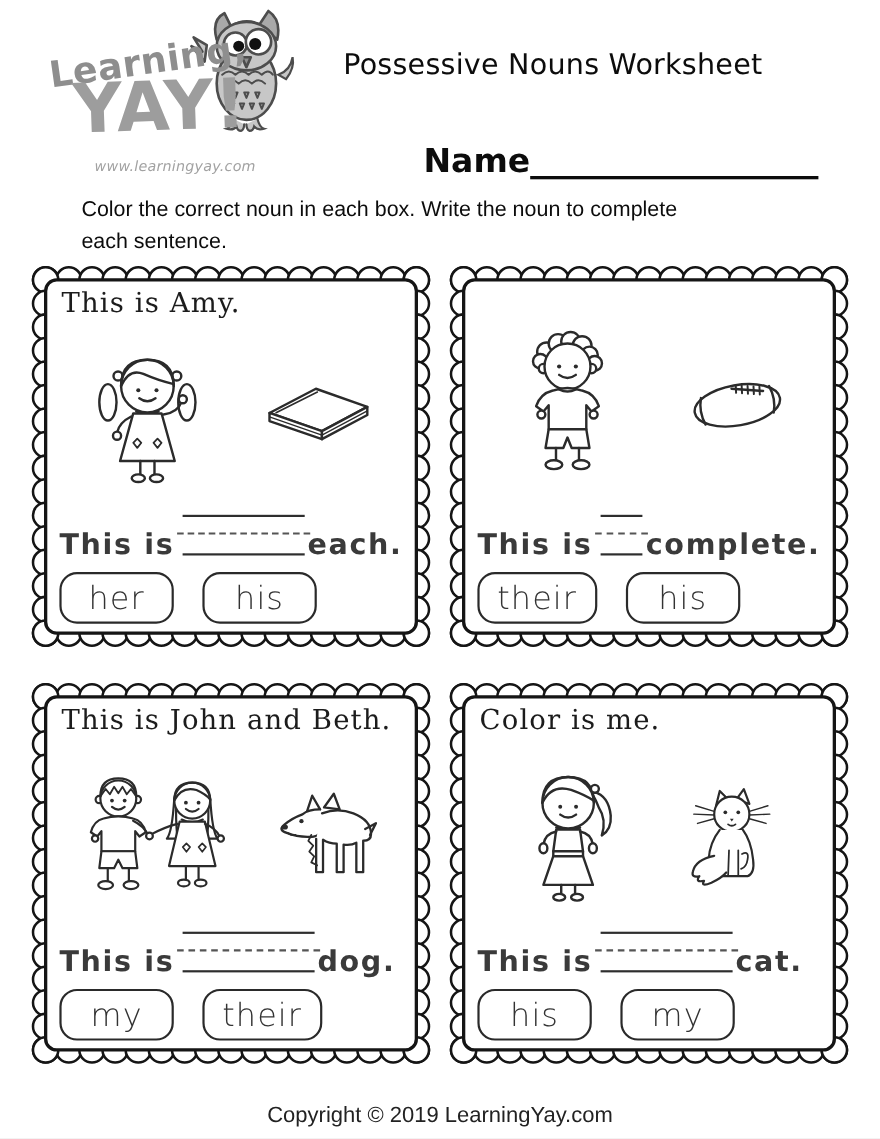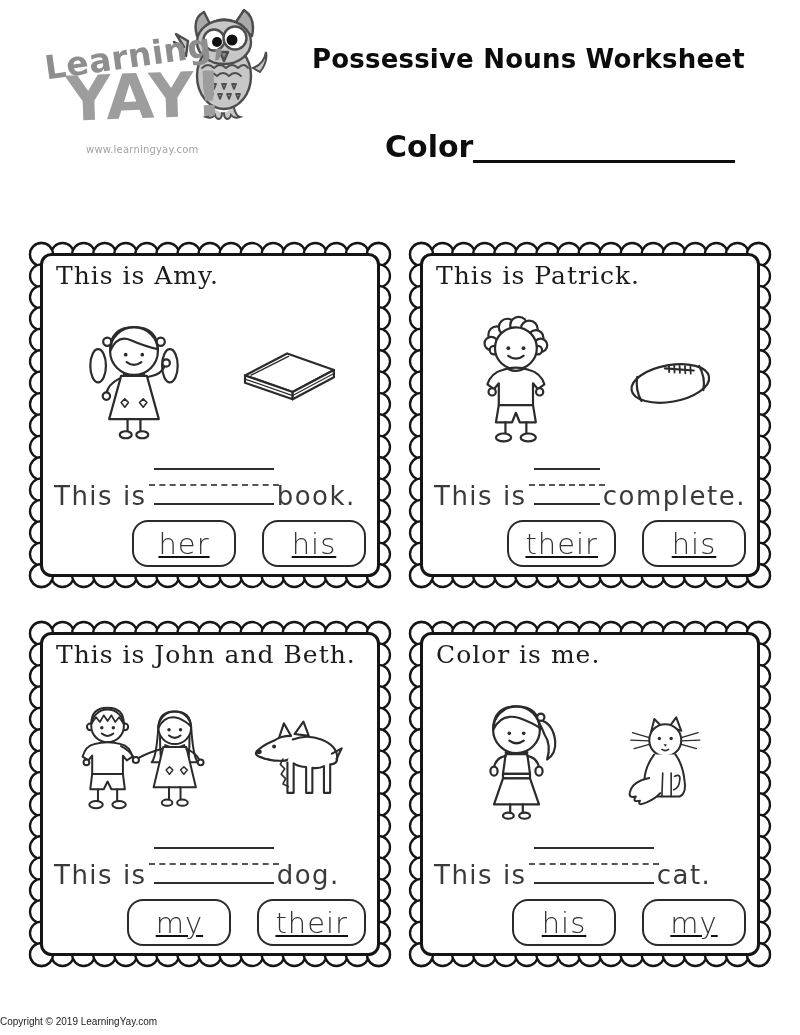--- a/index.html
+++ b/index.html
@@ -5,55 +5,55 @@
   html,body{margin:0;padding:0;background:#e9e9e9;}
   .page{position:relative;width:800px;height:1035px;margin:0 auto;background:#fff;overflow:hidden;
         font-family:"DejaVu Sans",sans-serif;color:#111;}
 
   
   .logo{position:absolute;left:44px;top:8px;width:240px;height:162px;}
   .logo-learning{position:absolute;left:0;top:28px;font-size:33px;font-weight:700;color:#8e8e8e;
                  transform:rotate(-8deg);letter-spacing:.5px;white-space:nowrap;}
   .logo-yay{position:absolute;left:22px;top:58px;font-size:62px;line-height:1;font-weight:800;
             color:#9d9d9d;transform:rotate(-2deg);letter-spacing:1px;}
-  .logo-site{position:absolute;left:42px;top:136px;font-size:10px;color:#a2a2a2;letter-spacing:.2px;}
+  .logo-site{position:absolute;left:42px;top:136px;font-size:13px;color:#a2a2a2;letter-spacing:.2px;font-style:italic;}
   .owl{position:absolute;left:128px;top:-2px;}
 
-  .title{position:absolute;left:312px;top:44px;margin:0;font-size:26px;font-weight:700;color:#0c0c0c;letter-spacing:.2px;}
+  .title{position:absolute;left:312px;top:44px;margin:0;font-size:26px;font-weight:400;color:#0c0c0c;letter-spacing:.2px;}
   .name-row{position:absolute;left:385px;top:128px;display:flex;align-items:flex-end;}
   .name-label{font-size:30px;font-weight:600;color:#0c0c0c;line-height:1.1;}
   .name-line{display:inline-block;width:262px;height:32px;border-bottom:3px solid #0c0c0c;}
 
   .instructions{position:absolute;left:74px;top:176px;margin:0;font-family:"Liberation Sans",sans-serif;
                 font-size:19.5px;line-height:1.5;color:#0c0c0c;}
 
   
   .grid{position:absolute;left:28px;top:241px;display:grid;grid-template-columns:364px 364px;gap:31px 16px;}
   .box{position:relative;width:364px;height:348px;}
   .box svg.scallop{position:absolute;inset:0;}
   .box-content{position:absolute;left:26px;top:20px;right:26px;bottom:20px;display:flex;flex-direction:column;}
   .box-heading{margin:0 0 2px 2px;font-family:"DejaVu Serif","Liberation Serif",serif;font-weight:400;
                font-size:25px;color:#1c1c1c;letter-spacing:1px;white-space:nowrap;}
   .figures{flex:1;display:flex;align-items:center;justify-content:space-between;padding:0 14px;}
   .fig{flex:0 0 auto;}
   .fig *{vector-effect:non-scaling-stroke;}
 
-  .sentence{display:flex;align-items:flex-end;margin:0 0 10px 0;font-size:26px;font-weight:400;
+  .sentence{display:flex;align-items:flex-end;margin:0 0 10px 0;font-size:26px;font-weight:700;
             color:#3a3a3a;letter-spacing:1.5px;line-height:1.05;white-space:nowrap;}
   .write-guide{position:relative;display:inline-block;width:120px;height:33px;margin:0 3px 5px 7px;
                border-top:2px solid #2e2e2e;border-bottom:2px solid #2e2e2e;}
   .write-guide .dash{position:absolute;left:-5px;right:-5px;top:14px;border-top:2px dashed #555;}
 
-  .options{display:flex;justify-content:flex-end;gap:26px;margin-bottom:2px;text-decoration:underline;}
+  .options{display:flex;justify-content:flex-start;gap:26px;margin-bottom:2px;}
   .option{min-width:104px;height:47px;box-sizing:border-box;padding:0 16px;background:#fff;
           border:2px solid #2a2a2a;border-radius:16px;display:flex;align-items:center;justify-content:center;
           font-size:29px;font-weight:300;color:#333;letter-spacing:1px;}
 
-  .footer{position:absolute;left:0;right:0;bottom:6px;
-          font-family:"Liberation Sans",sans-serif;font-size:10px;line-height:1.5;color:#222;}
+  .footer{position:absolute;left:0;right:0;bottom:6px;text-align:center;
+          font-family:"Liberation Sans",sans-serif;font-size:20px;line-height:1.5;color:#222;}
 
   
   .box-amy .figures{padding:0 26px 0 34px;}
   .box-patrick .figures{padding:0 28px 0 42px;}
   .box-johnbeth .figures{padding:0 18px 0 16px;}
   .box-me .figures{padding:0 42px 0 42px;}
 </style>
 </head>
 <body>
 
@@ -90,24 +90,28 @@
       </g>
     </svg>
     <div class="logo-learning">Learning,</div>
     <div class="logo-yay">YAY!</div>
     <div class="logo-site">www.learningyay.com</div>
   </div>
 
   <h1 class="title">Possessive Nouns Worksheet</h1>
 
   <div class="name-row">
-    <span class="name-label">Color</span>
+    <span class="name-label">Name</span>
     <span class="name-line"></span>
   </div>
 
+  <p class="instructions">
+    <span>Color the correct noun in each box. Write the noun to complete</span><br>
+    <span>each sentence.</span>
+  </p>
 
   <main class="grid">
 
     <section class="box box-amy">
       <svg class="scallop" viewBox="0 0 364 348" width="364" height="348">
           <circle cx="13.5" cy="13.5" r="11.5" fill="#fff" stroke="#151515" stroke-width="2.3"></circle>
           <circle cx="34.5625" cy="13.5" r="11.5" fill="#fff" stroke="#151515" stroke-width="2.3"></circle>
           <circle cx="55.625" cy="13.5" r="11.5" fill="#fff" stroke="#151515" stroke-width="2.3"></circle>
           <circle cx="76.6875" cy="13.5" r="11.5" fill="#fff" stroke="#151515" stroke-width="2.3"></circle>
           <circle cx="97.75" cy="13.5" r="11.5" fill="#fff" stroke="#151515" stroke-width="2.3"></circle>
@@ -210,21 +214,21 @@
               <path d="M13,31 L55,10" fill="none" stroke-width="1.4"></path>
               <path d="M7,35 L59,53 M104,29 L59,53" fill="none" stroke-width="1.2"></path>
             </g>
           </svg>
         </div>
         <div class="sentence">
           <span class="s-prefix">This is</span>
           <span class="write-guide">
               <span class="dash"></span>
             </span>
-          <span class="s-suffix">book.</span>
+          <span class="s-suffix">each.</span>
         </div>
         <div class="options">
           <div class="option">her</div>
           <div class="option">his</div>
         </div>
       </div>
     </section>
 
     <section class="box box-patrick">
       <svg class="scallop" viewBox="0 0 364 348" width="364" height="348">
@@ -290,21 +294,20 @@
           <circle cx="350.5" cy="206.1" r="11.5" fill="#fff" stroke="#151515" stroke-width="2.3"></circle>
           <circle cx="350.5" cy="227.5" r="11.5" fill="#fff" stroke="#151515" stroke-width="2.3"></circle>
           <circle cx="350.5" cy="248.89999999999998" r="11.5" fill="#fff" stroke="#151515" stroke-width="2.3"></circle>
           <circle cx="350.5" cy="270.3" r="11.5" fill="#fff" stroke="#151515" stroke-width="2.3"></circle>
           <circle cx="350.5" cy="291.7" r="11.5" fill="#fff" stroke="#151515" stroke-width="2.3"></circle>
           <circle cx="350.5" cy="313.1" r="11.5" fill="#fff" stroke="#151515" stroke-width="2.3"></circle>
           <circle cx="350.5" cy="334.5" r="11.5" fill="#fff" stroke="#151515" stroke-width="2.3"></circle>
           <rect x="13.5" y="13.5" width="337" height="321" rx="10" fill="#fff" stroke="#151515" stroke-width="3"></rect>
         </svg>
       <div class="box-content">
-        <h2 class="box-heading">This is Patrick.</h2>
         <div class="figures">
           <svg class="fig" width="76" height="130" viewBox="0 0 80 135">
             <g fill="#fff" stroke="#2b2b2b" stroke-width="2.2" stroke-linecap="round" stroke-linejoin="round">
               <circle cx="22" cy="20" r="9"></circle>
                 <circle cx="33" cy="12" r="9"></circle>
                 <circle cx="45" cy="10" r="9"></circle>
               <circle cx="56" cy="14" r="9"></circle>
                 <circle cx="63" cy="23" r="8"></circle>
                 <circle cx="16" cy="29" r="7"></circle>
                 <circle cx="68" cy="31" r="7"></circle>

